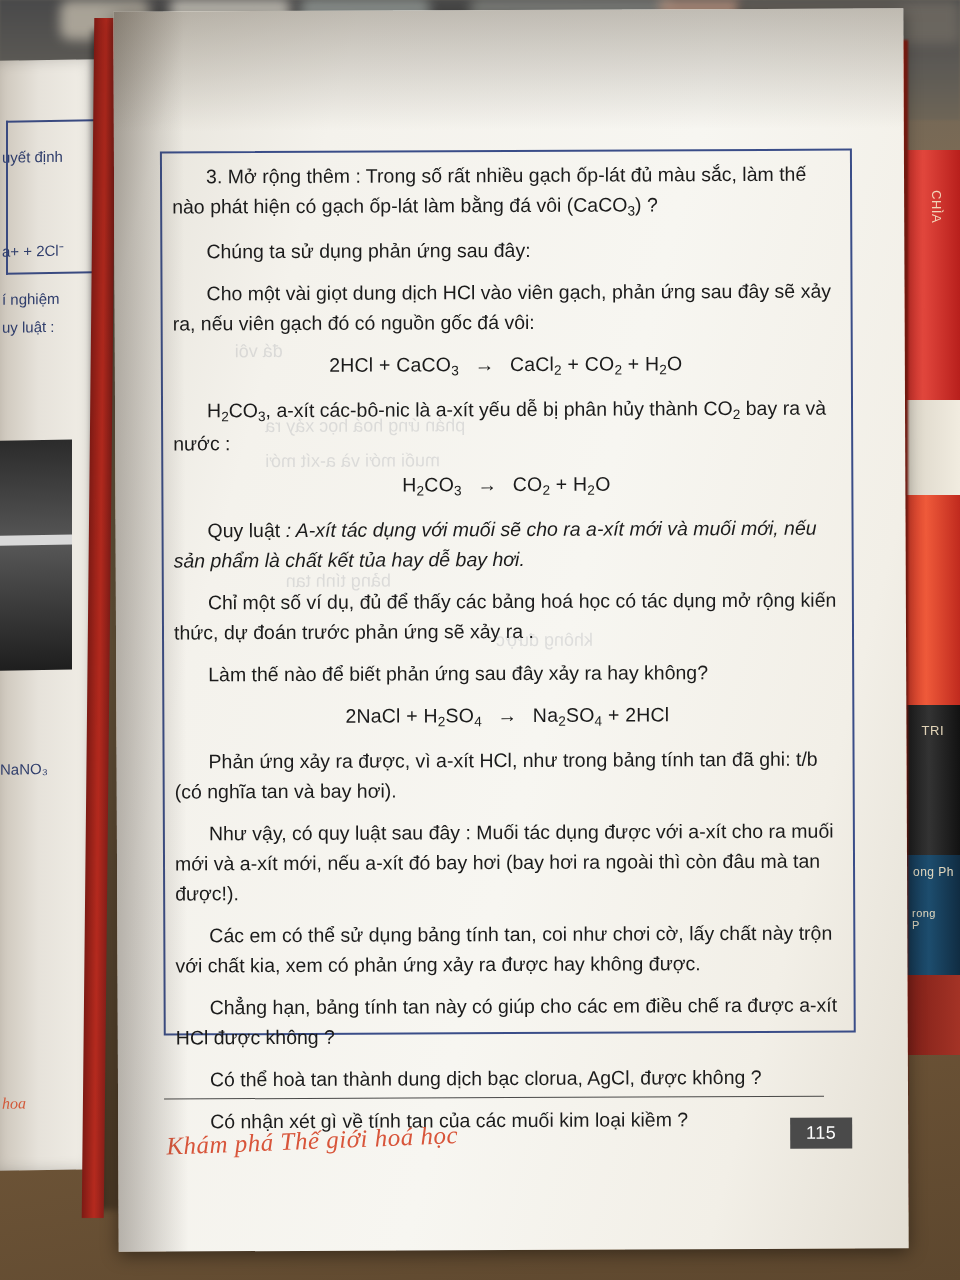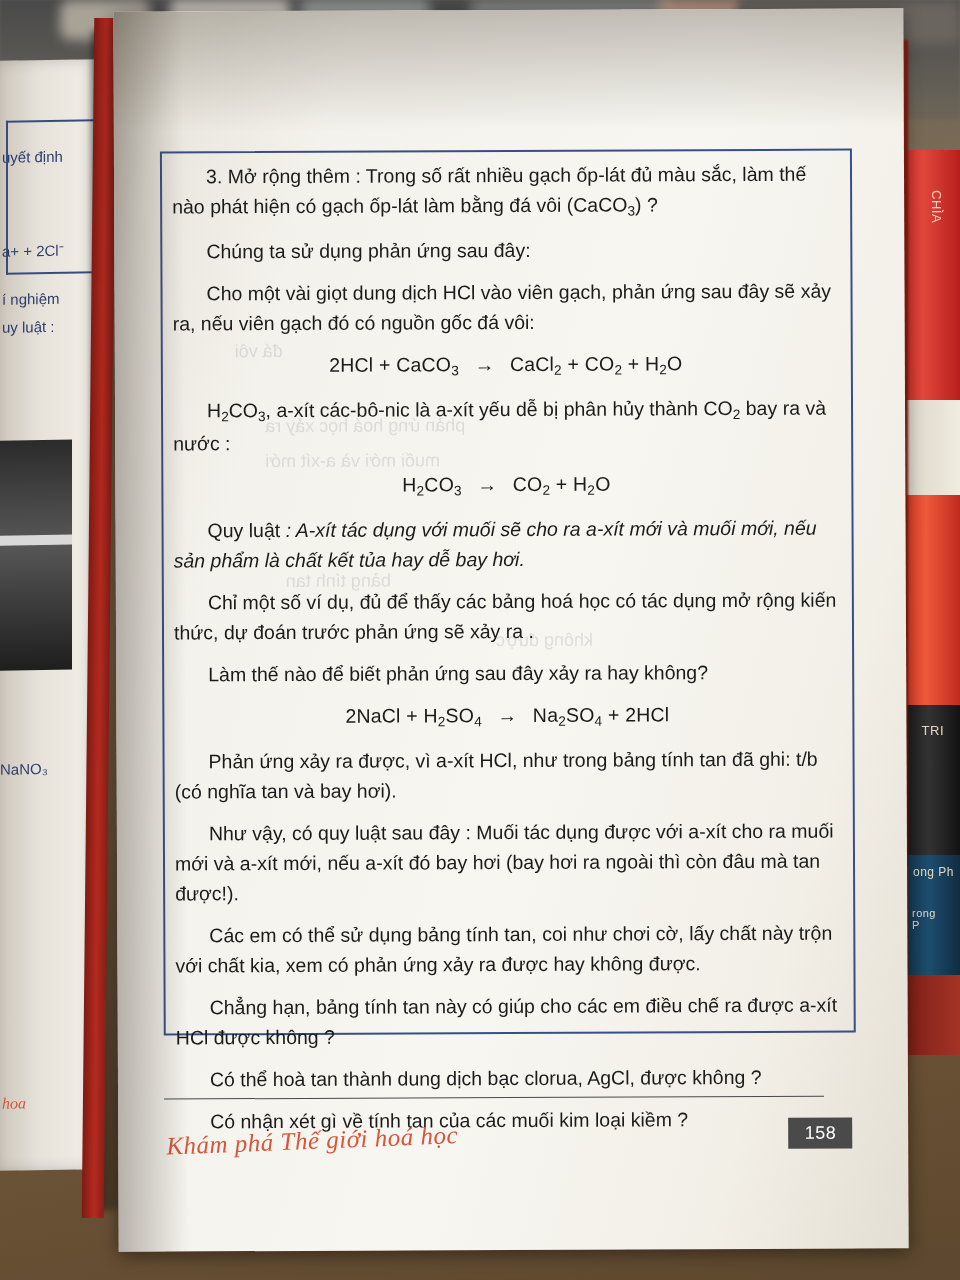--- a/index.html
+++ b/index.html
@@ -282,17 +282,17 @@
     <p>Phản ứng xảy ra được, vì a-xít HCl, như trong bảng tính tan đã ghi: t/b (có nghĩa tan và bay hơi).</p>
     <p>Như vậy, có quy luật sau đây : Muối tác dụng được với a-xít cho ra muối mới và a-xít mới, nếu a-xít đó bay hơi (bay hơi ra ngoài thì còn đâu mà tan được!).</p>
     <p>Các em có thể sử dụng bảng tính tan, coi như chơi cờ, lấy chất này trộn với chất kia, xem có phản ứng xảy ra được hay không được.</p>
     <p>Chẳng hạn, bảng tính tan này có giúp cho các em điều chế ra được a-xít HCl được không ?</p>
     <p>Có thể hoà tan thành dung dịch bạc clorua, AgCl, được không ?</p>
     <p>Có nhận xét gì về tính tan của các muối kim loại kiềm ?</p>
   </div>
 
   <div class="footer-rule"></div>
   <div class="signature">Khám phá Thế giới hoá học</div>
-  <div class="pagenum">158</div>
+  <div class="pagenum">115</div>
 
   <div class="page-shade-left"></div>
   <div class="page-shade-top"></div>
 </div>
 
 </body></html>

